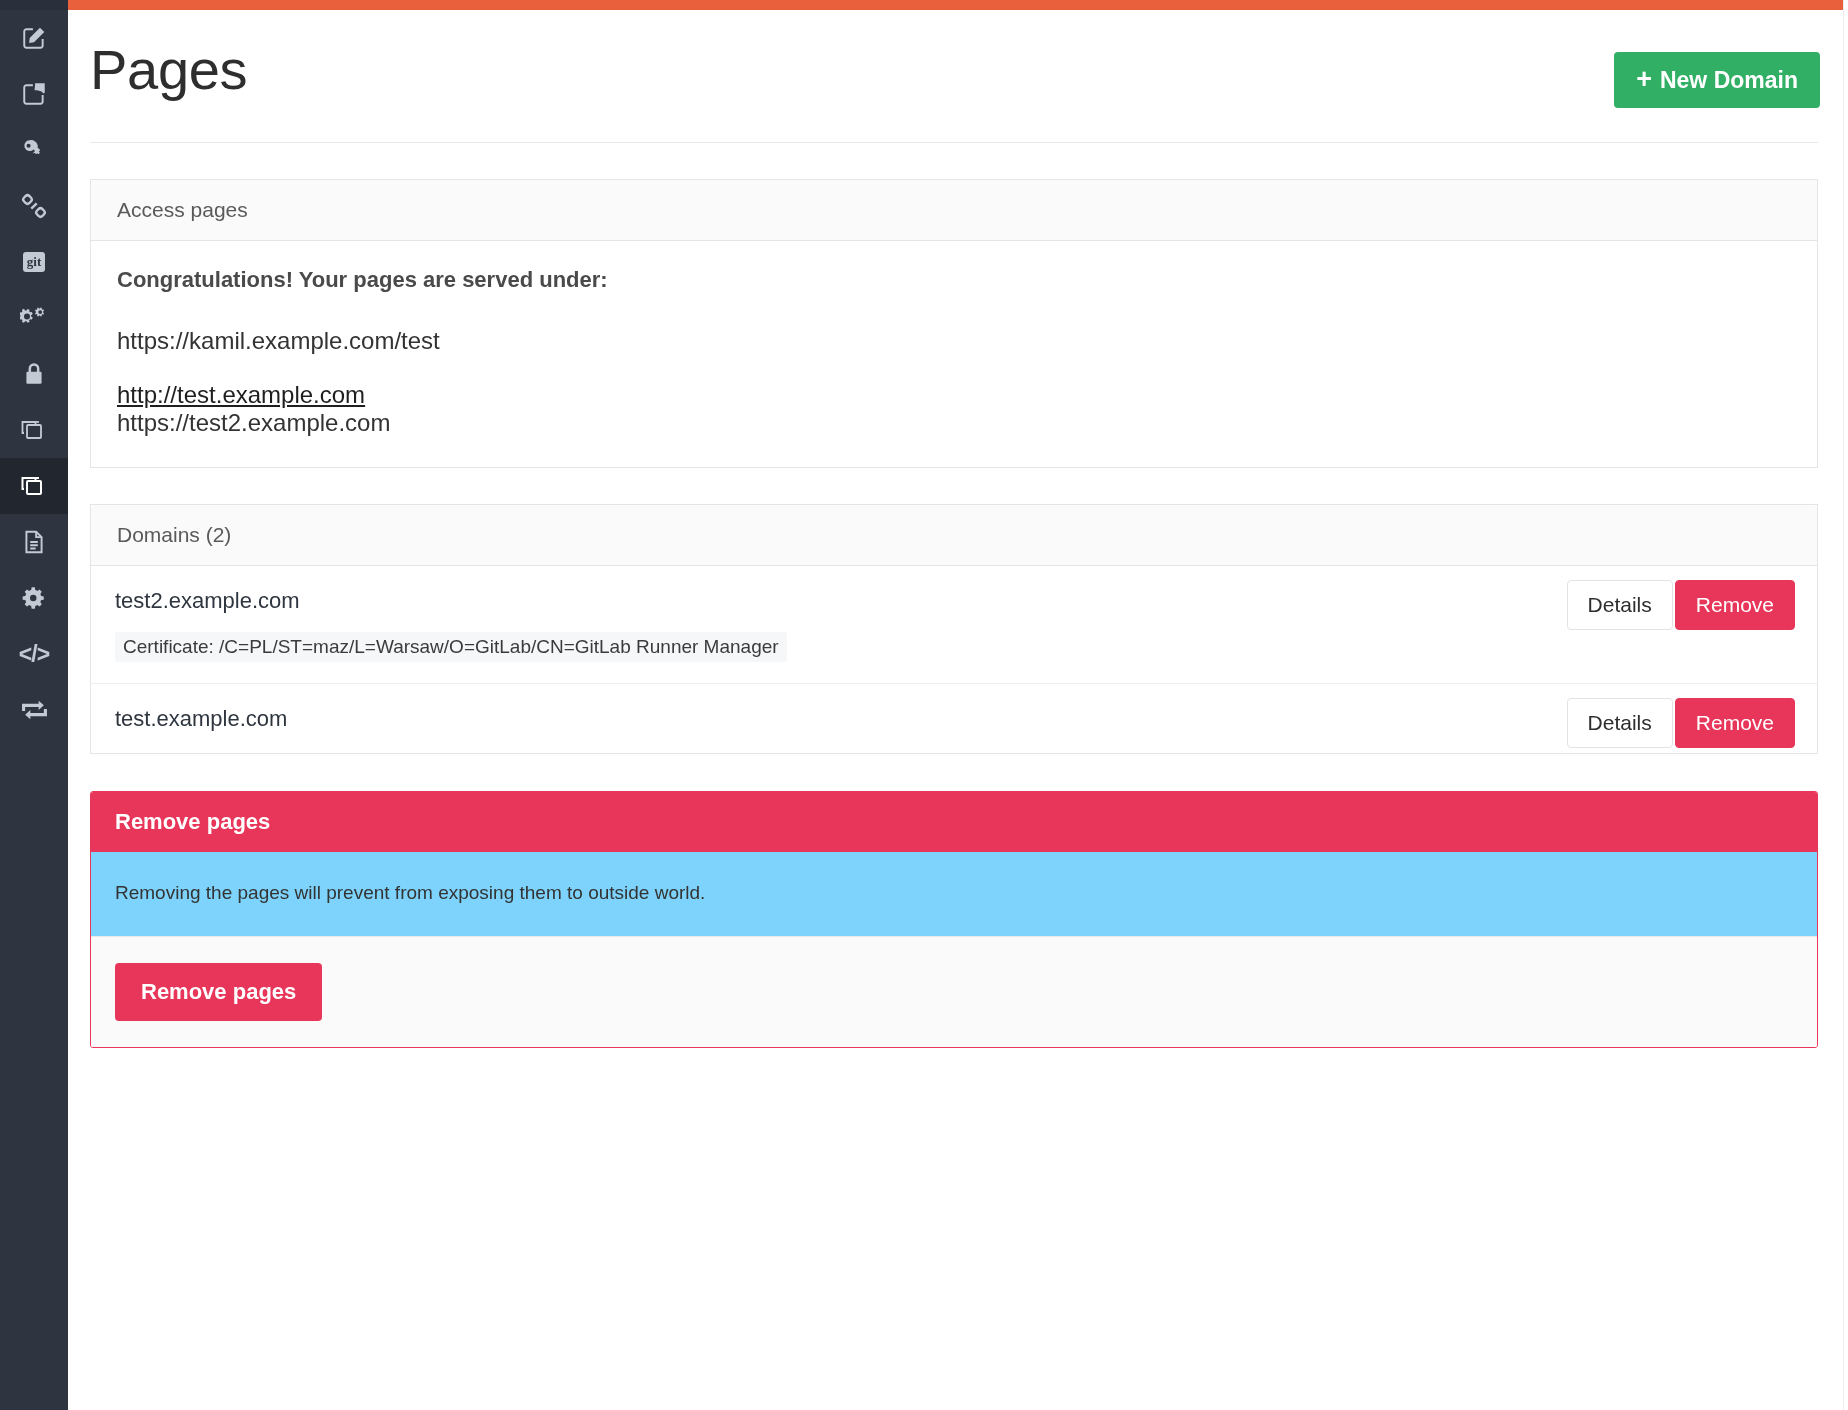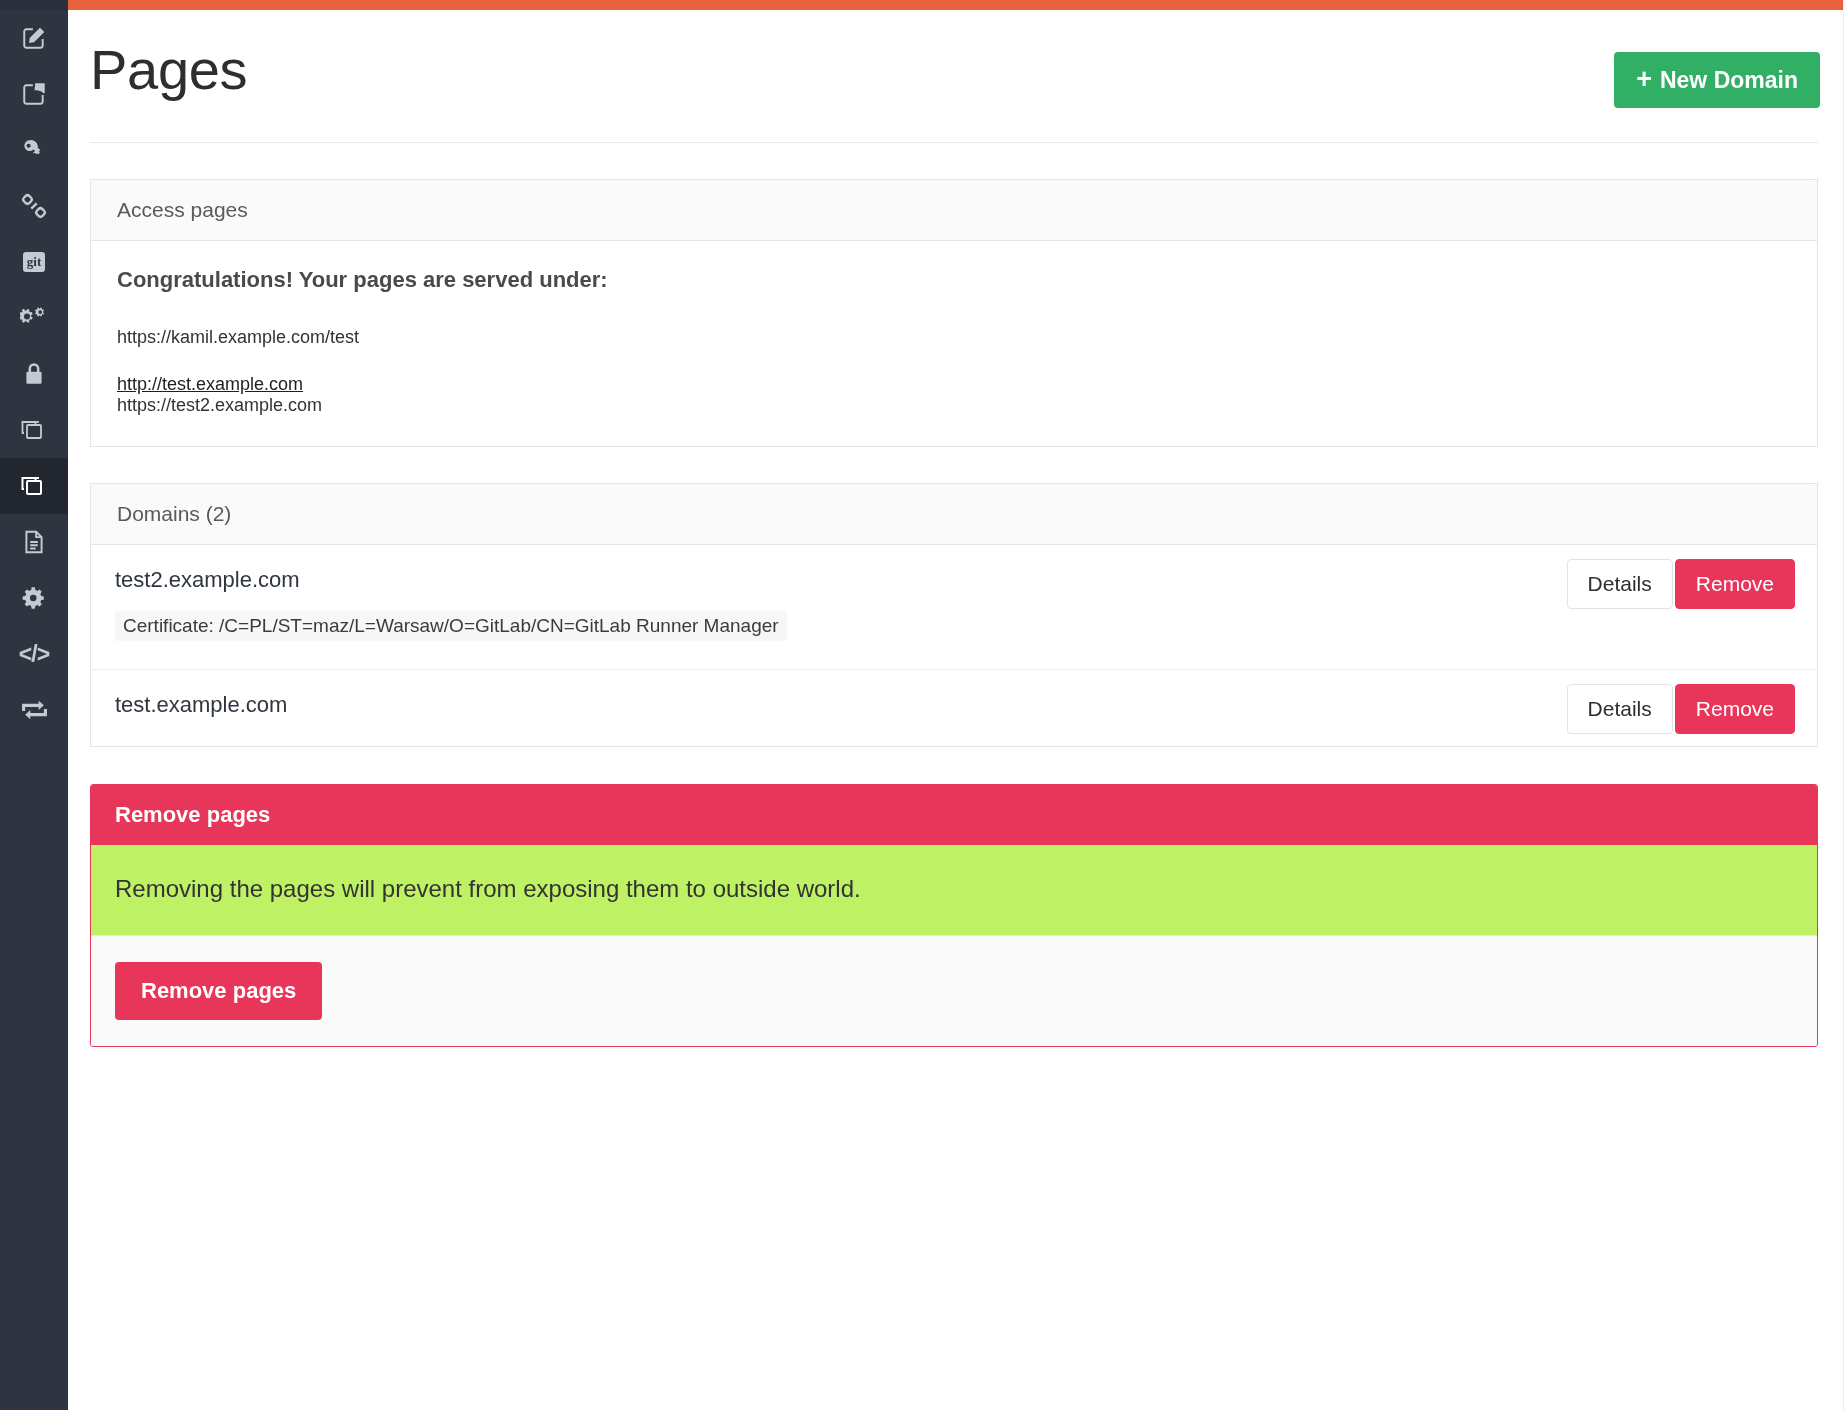--- a/index.html
+++ b/index.html
@@ -159,34 +159,34 @@
     padding: 26px 26px 30px 26px;
   }
 
   .congrats {
     font-size: 22px;
     font-weight: bold;
     color: #4a4a4a;
     margin-bottom: 34px;
   }
   .url-line {
-    font-size: 18px;
+    font-size: 24px;
     color: #333333;
     margin-bottom: 26px;
   }
   .url-line:last-child { margin-bottom: 0; }
   .url-line.link {
     color: #1f1f1f;
     text-decoration: underline;
     cursor: pointer;
   }
 
   
   .domain-row {
-    padding: 22px 24px 28px 24px;
+    padding: 22px 24px 21px 24px;
     border-bottom: 1px solid #eeeeee;
     position: relative;
     min-height: 66px;
   }
   .domain-row:last-child { border-bottom: none; }
   .domain-name {
     font-size: 22px;
     color: #2f3640;
   }
   .cert-chip {
@@ -237,24 +237,24 @@
   }
   .panel-danger-head {
     background: #e8365a;
     color: #ffffff;
     font-size: 22px;
     font-weight: bold;
     padding: 17px 24px;
   }
   .panel-danger-body {
     padding: 30px 24px 32px 24px;
-    font-size: 24px;
+    font-size: 19px;
     color: #333333;
     border-bottom: 1px solid #e9e9e9;
-    background: #bef264;
+    background: #7dd3fc;
   }
   .panel-danger-footer {
     background: #fafafa;
     padding: 26px 24px;
   }
   .btn-remove-pages {
     background: #e8365a;
     border: none;
     color: #ffffff;
     font-size: 22px;

